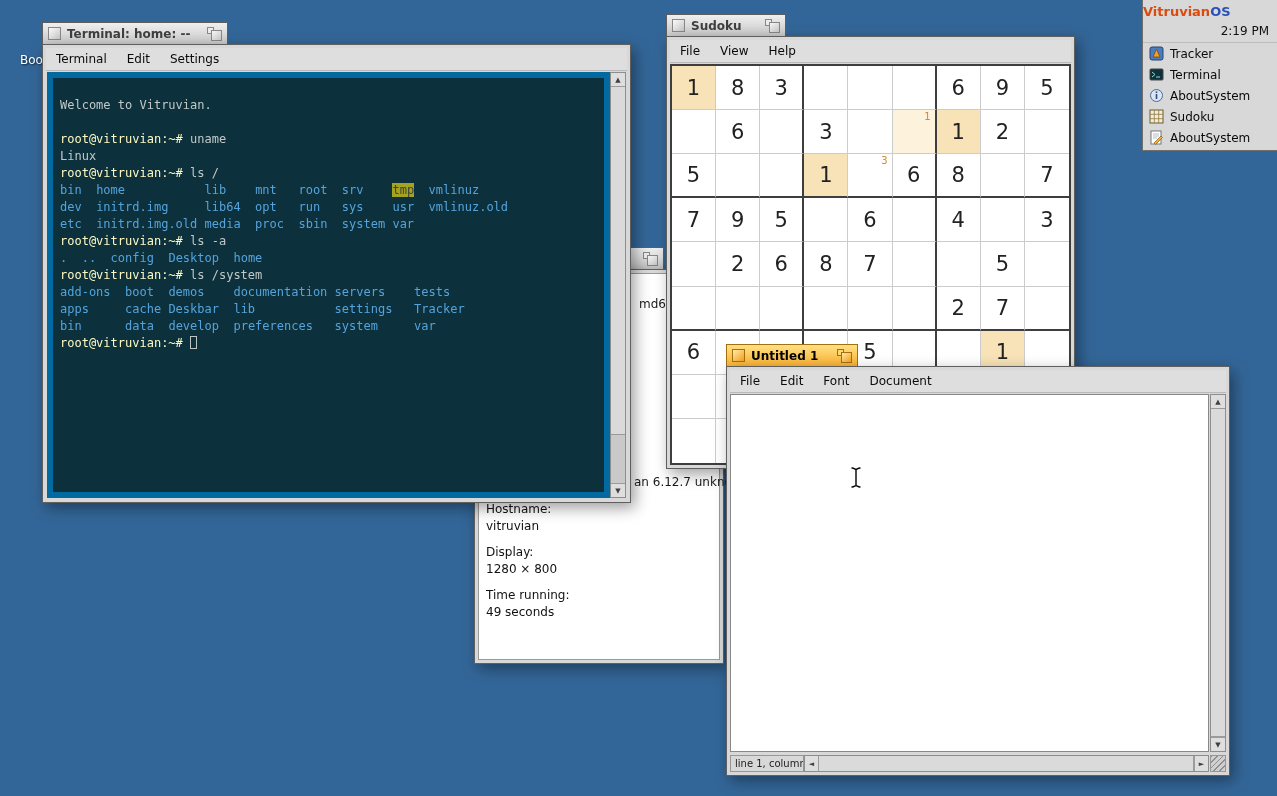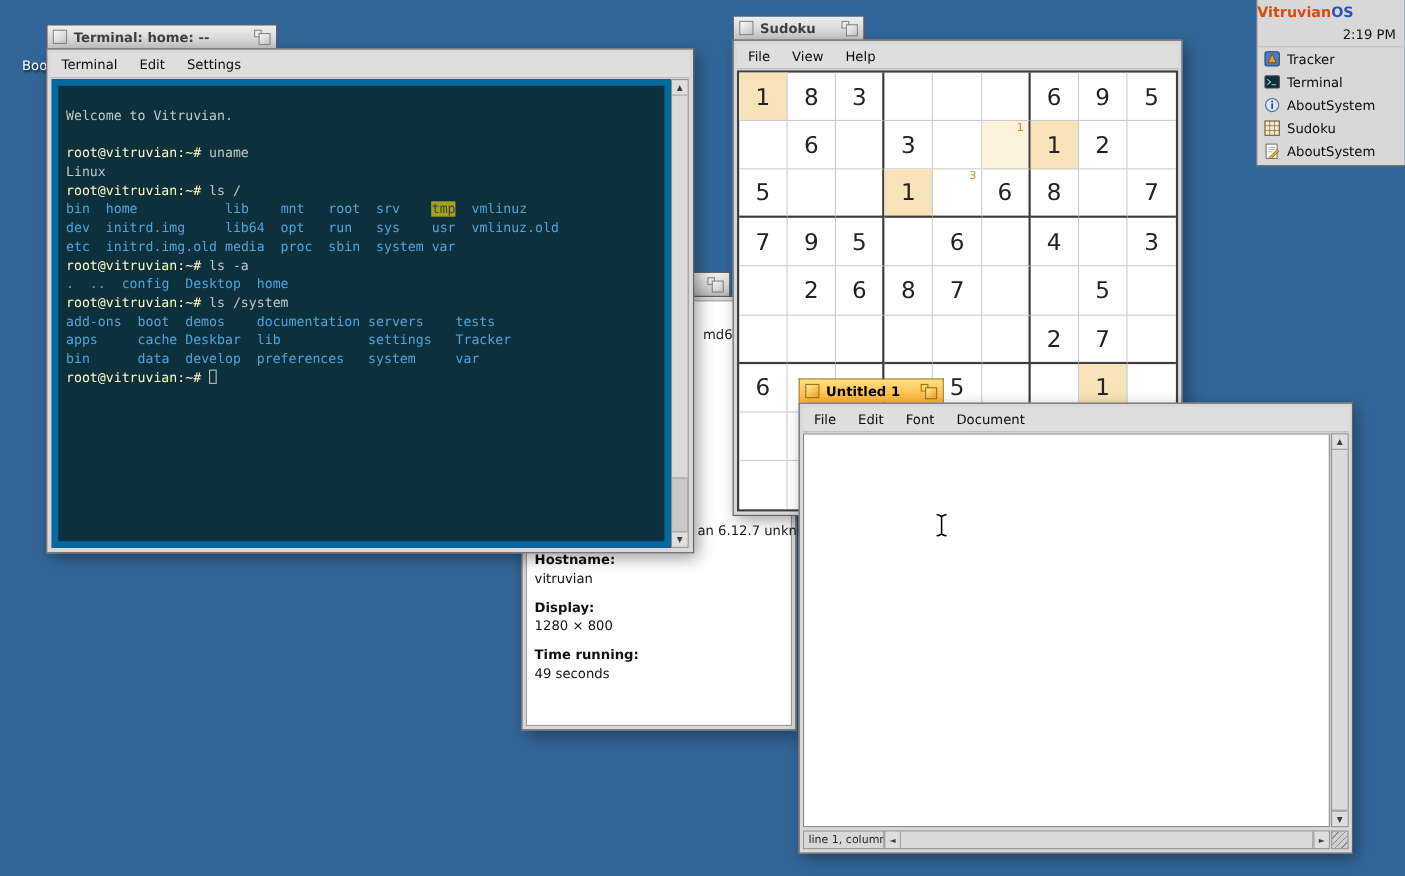--- a/index.html
+++ b/index.html
@@ -56,21 +56,21 @@
 .cell.hl1{background:#fdf2dc}
 .note{position:absolute;top:1px;right:4px;font-size:10px;color:#d08a2a}
 
 
 .about-content{position:absolute;inset:3px;background:#fff;border:1px solid #999}
 .about-frag{position:absolute;font-size:12px;color:#1a1a1a;white-space:nowrap}
 .frag-arch{left:160px;top:23px}
 .frag-kernel{left:155px;top:201px}
 .about-fields{position:absolute;left:7px;top:227px;line-height:17px}
 .about-field{margin-bottom:9px}
-.about-label{font-weight:bold}
+.about-label{font-weight:normal}
 
 
 .se-text{position:absolute;left:3px;top:27px;right:20px;bottom:23px;background:#fff;border:1px solid #888}
 .se-status{position:absolute;left:3px;bottom:3px;width:74px;height:17px;background:#d8d8d8;border:1px solid #979797;font-size:10px;line-height:15px;padding-left:4px;color:#222;white-space:nowrap;overflow:hidden}
 .se-corner{position:absolute;right:3px;bottom:3px;width:16px;height:17px;background:#d0d0d0;border:1px solid #979797;background-image:repeating-linear-gradient(135deg,rgba(90,90,90,.55) 0,rgba(90,90,90,.55) 1px,transparent 1px,transparent 4px)}
 
 
 .deskbar{position:absolute;left:1142px;top:0;width:135px;height:151px;background:#d8d8d8;border-left:1px solid #6f6f6f;border-bottom:1px solid #6f6f6f;z-index:5}
 .db-title{height:21px;text-align:left;font-weight:bold;font-size:13px;padding-top:4px}
 .brand1{color:#dc4a0c}
@@ -218,21 +218,21 @@
         <div class="cell lr"></div>
         <div class="cell br lr"></div>
         <div class="cell lr"></div>
         <div class="cell lr"></div>
         <div class="cell lc lr"></div>
       </div>
   </div>
 </div>
 
 <div class="win" style="left:42px;top:22px;z-index:3">
-  <div class="tabbar" style="width:210px">
+  <div class="tabbar" style="width:186px">
     <span class="btn-close"></span>
     <span class="tab-title">Terminal: home: --</span>
     <span class="btn-zoom">
         <span class="z-small"></span>
         <span class="z-big"></span>
       </span>
   </div>
   <div class="body" style="width:589px;height:459px">
     <div class="menubar">
         <span class="menu-item">Terminal</span>

